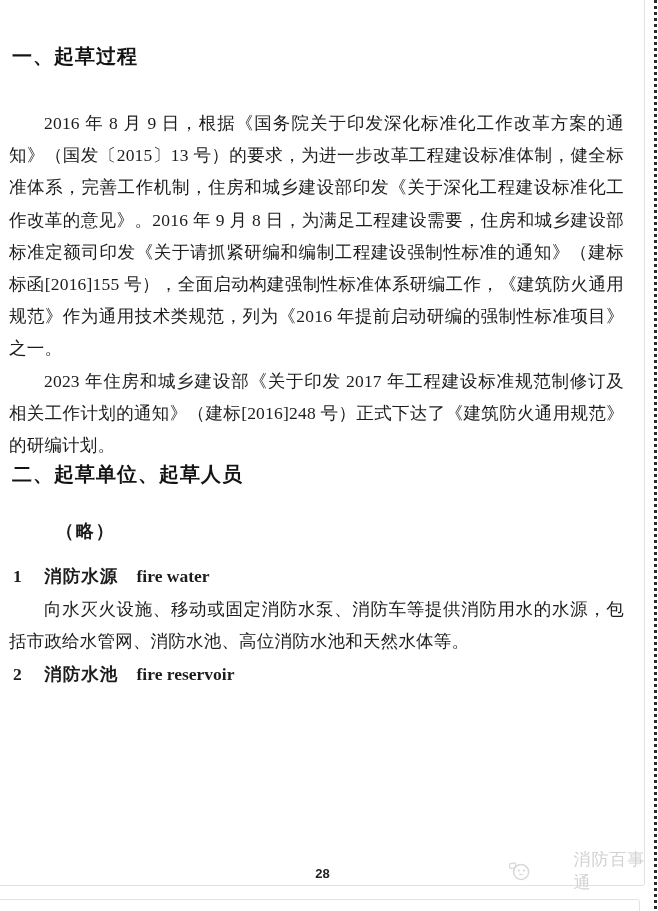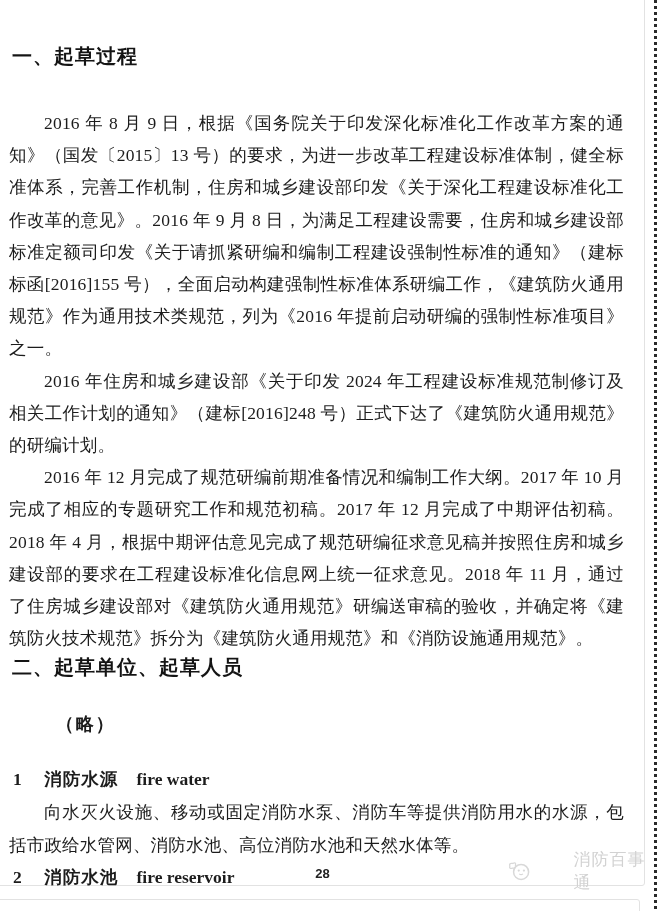--- a/index.html
+++ b/index.html
@@ -73,21 +73,21 @@
   p.skip-note {
     font-size: 18px;
     line-height: 32px;
     margin: 28px 0 0 0;
     text-indent: 2.6em;
     font-weight: bold;
     letter-spacing: 2px;
   }
   h1.h3 { margin-top: 22px; }
   .term-row {
-    margin-top: 24px;
+    margin-top: 14px;
     font-size: 17.5px;
     line-height: 30px;
     font-weight: bold;
   }
   .term-row.second { margin-top: 1px; }
   .term-num { display: inline-block; margin-left: 4px; }
   .term-zh  { display: inline-block; margin-left: 18px; letter-spacing: 1px; }
   .term-en  { display: inline-block; margin-left: 14px; font-family: "Liberation Serif", serif; }
   p.term-def {
     font-size: 17.5px;
@@ -129,23 +129,22 @@
 <body>
 
 <div class="stage">
 
   <div class="page-card">
 
     <h1 class="sec-heading">一、起草过程</h1>
 
     <p class="body-para first-para">2016 年 8 月 9 日，根据《国务院关于印发深化标准化工作改革方案的通知》（国发〔2015〕13 号）的要求，为进一步改革工程建设标准体制，健全标准体系，完善工作机制，住房和城乡建设部印发《关于深化工程建设标准化工作改革的意见》。2016 年 9 月 8 日，为满足工程建设需要，住房和城乡建设部标准定额司印发《关于请抓紧研编和编制工程建设强制性标准的通知》（建标标函[2016]155 号），全面启动构建强制性标准体系研编工作，《建筑防火通用规范》作为通用技术类规范，列为《2016 年提前启动研编的强制性标准项目》之一。</p>
 
-    <p class="body-para">2016 年住房和城乡建设部《关于印发 2024 年工程建设标准规范制修订及相关工作计划的通知》（建标[2016]248 号）正式下达了《建筑防火通用规范》的研编计划。</p>
+    <p class="body-para">2023 年住房和城乡建设部《关于印发 2017 年工程建设标准规范制修订及相关工作计划的通知》（建标[2016]248 号）正式下达了《建筑防火通用规范》的研编计划。</p>
 
-    <p class="body-para">2016 年 12 月完成了规范研编前期准备情况和编制工作大纲。2017 年 10 月完成了相应的专题研究工作和规范初稿。2017 年 12 月完成了中期评估初稿。2018 年 4 月，根据中期评估意见完成了规范研编征求意见稿并按照住房和城乡建设部的要求在工程建设标准化信息网上统一征求意见。2018 年 11 月，通过了住房城乡建设部对《建筑防火通用规范》研编送审稿的验收，并确定将《建筑防火技术规范》拆分为《建筑防火通用规范》和《消防设施通用规范》。</p>
 
     <h1 class="sec-heading h2">二、起草单位、起草人员</h1>
 
     <p class="skip-note">（略）</p>
 
 
     <div class="term-row">
       <span class="term-num">1</span>
       <span class="term-zh">消防水源</span>
       <span class="term-en">fire water</span>

